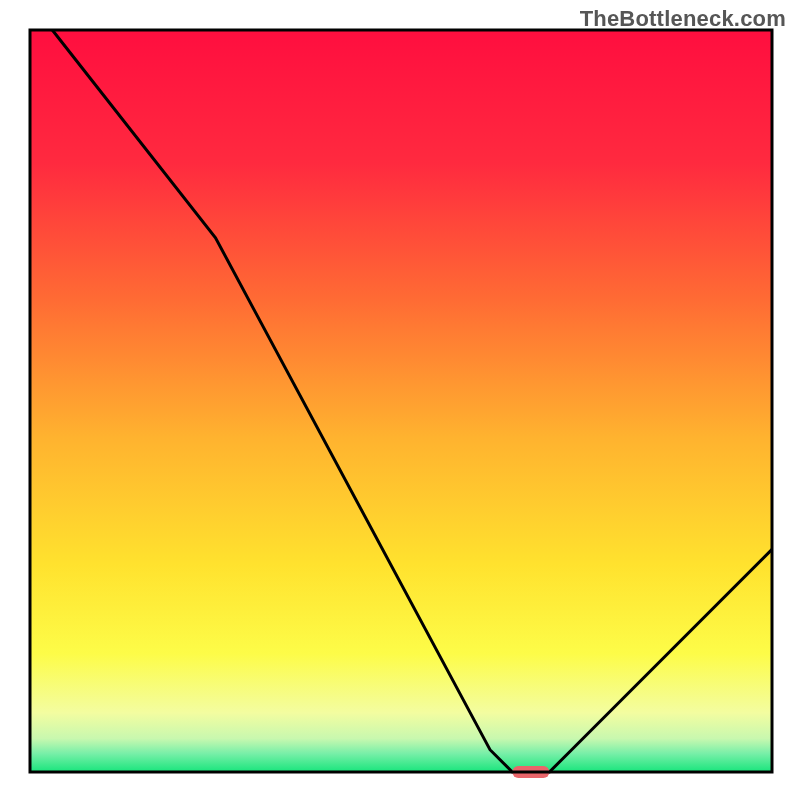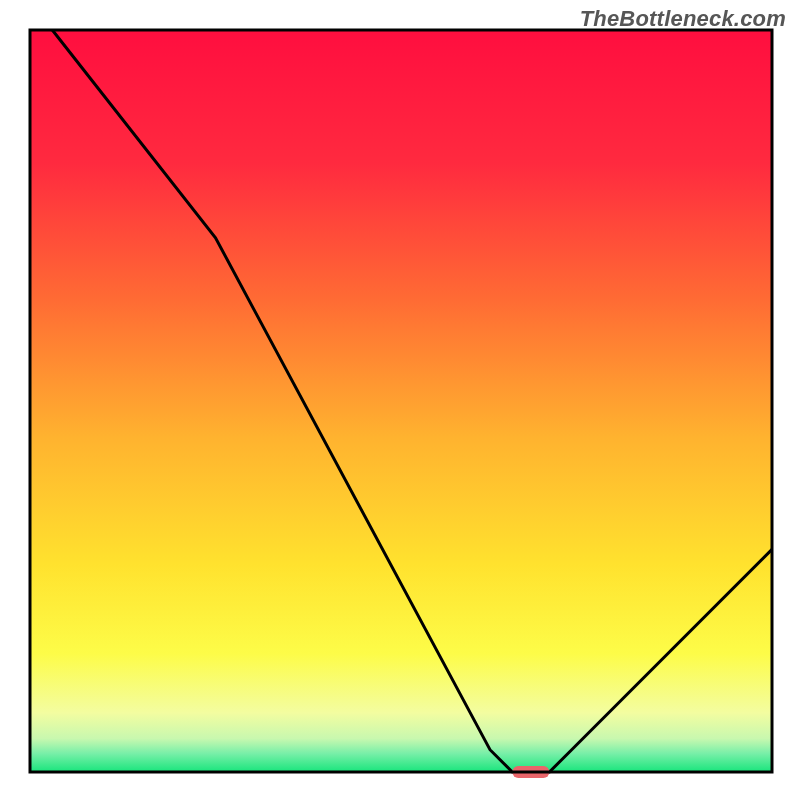--- a/index.html
+++ b/index.html
@@ -16,21 +16,20 @@
     height: 800px;
   }
   .watermark {
     position: absolute;
     top: 6px;
     right: 14px;
     font-size: 22px;
     font-weight: 600;
     color: #565656;
     letter-spacing: 0.2px;
-    font-style: italic;
   }
   svg {
     display: block;
   }
 </style>
 </head>
 <body>
 
 <div class="container">
   <div class="watermark">TheBottleneck.com</div>

